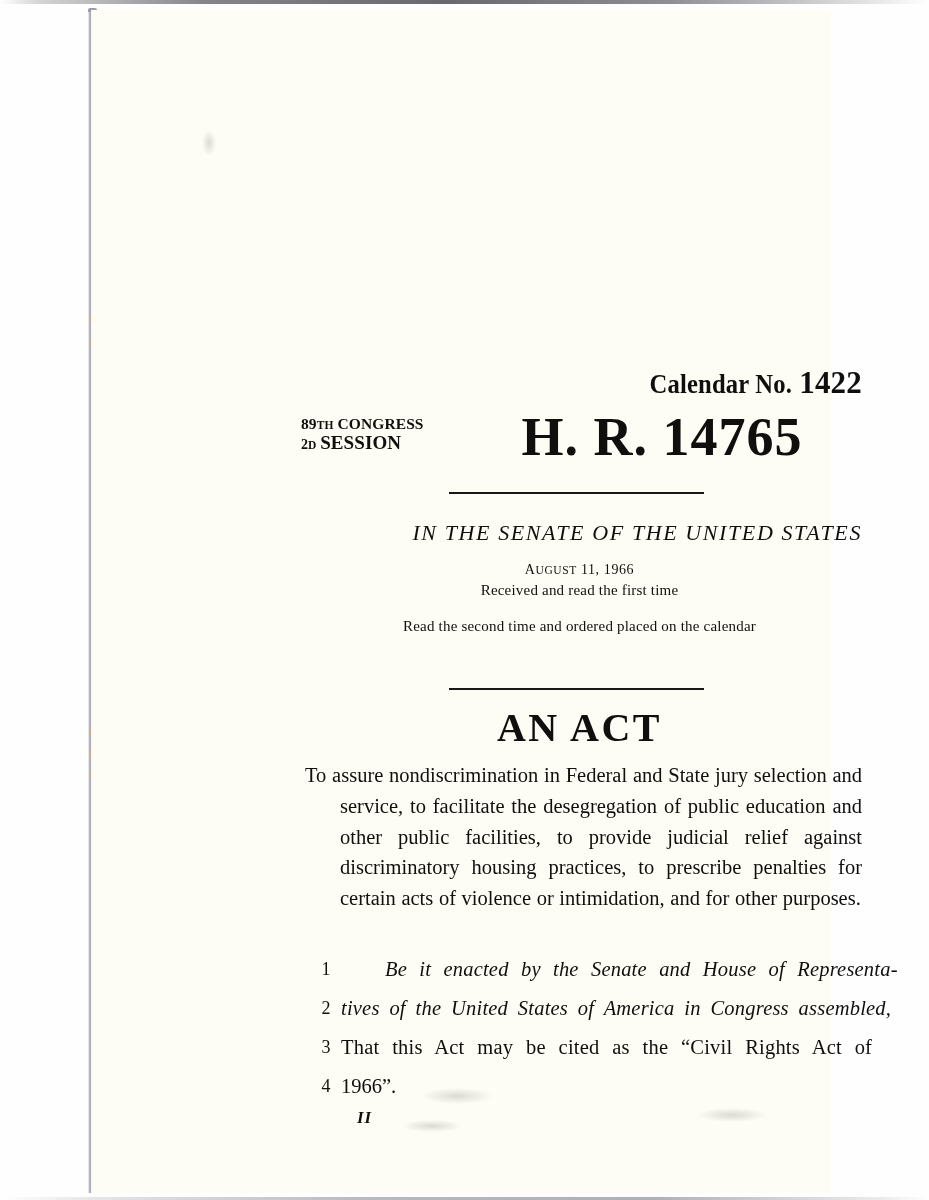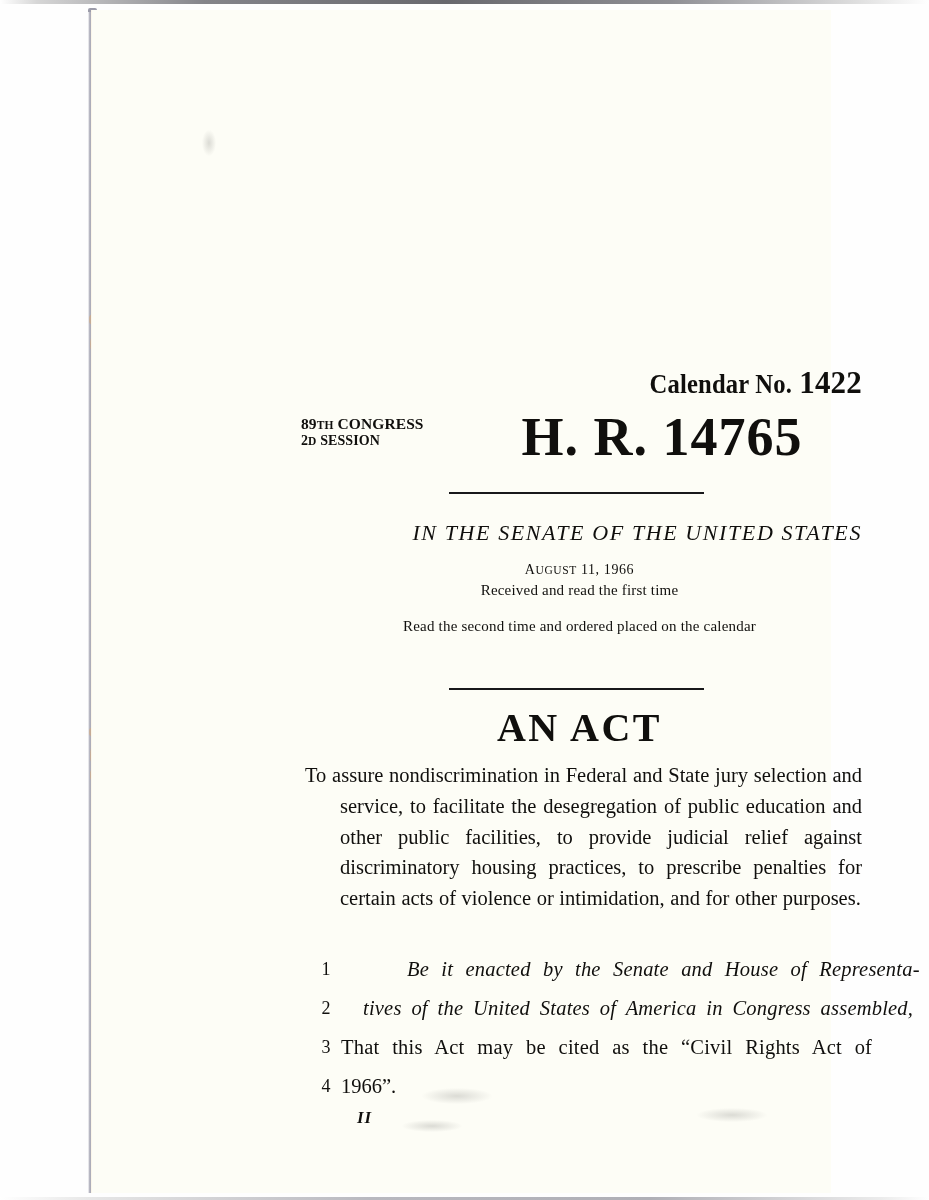--- a/index.html
+++ b/index.html
@@ -210,21 +210,21 @@
     width: 14px;
     text-align: center;
     font-size: 18px;
   }
   .eline .txt {
     position: absolute;
     left: 44px;
     width: 521px;
     white-space: nowrap;
   }
-  .eline .txt.ital { font-style: italic; margin-left: 22px; }
+  .eline .txt.ital { font-style: italic; }
   .eline.indent .txt { text-indent: 0; padding-left: 44px; width: 477px; }
 
   
   .sp-a { letter-spacing: .2px; word-spacing: 7px; }
   .sp-b { letter-spacing: .2px; word-spacing: 4.5px; }
   .sp-c { letter-spacing: .2px; word-spacing: 7.5px; }
 
   .folio {
     position: absolute;
     top: 1098px;
@@ -266,21 +266,21 @@
     <div class="smudge" style="left:110px;top:120px;width:14px;height:26px;"></div>
 
     <div class="typeblock">
 
       <div class="calendar-no">
         <span class="lbl">Calendar No.</span><span class="num">1422</span>
       </div>
 
       <div class="session-block">
         <div class="row1"><span>89</span><span class="sc">TH</span> <span>CONGRESS</span></div>
-        <div class="row2"><span>2</span><span class="sc">D</span> <span class="sc" style="font-size:14px">SESSION</span></div>
+        <div class="row2"><span>2</span><span class="sc">D</span> <span class="sc" style="font-size:19px">SESSION</span></div>
       </div>
 
       <div class="billno">H. R. 14765</div>
 
       <div class="rule rule-1"></div>
 
       <div class="senate-line">IN THE SENATE OF THE UNITED STATES</div>
 
       <div class="datenote datenote-1">
         <div class="d"><span>A</span><span class="sc">UGUST</span><span> 11, 1966</span></div>

